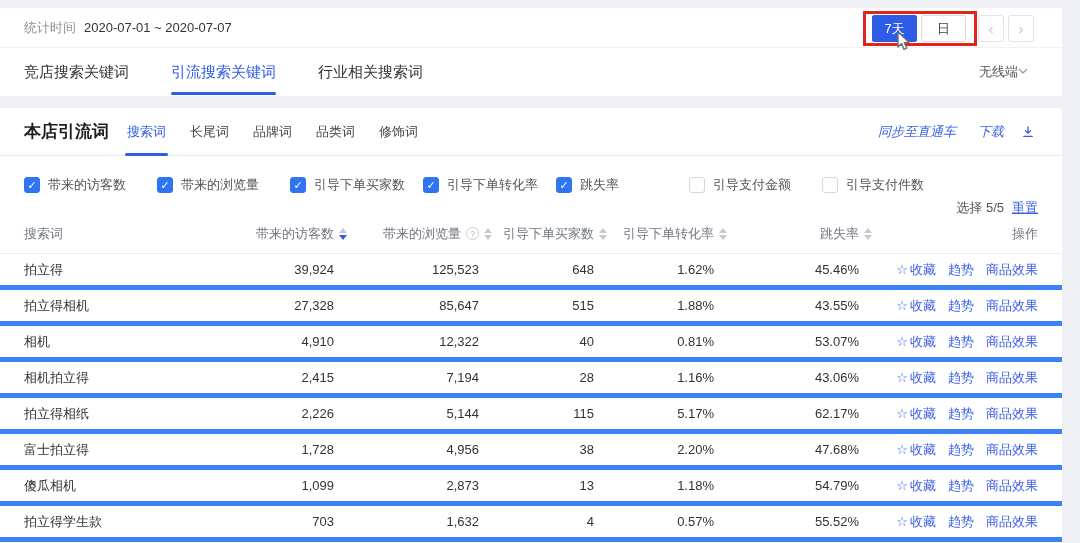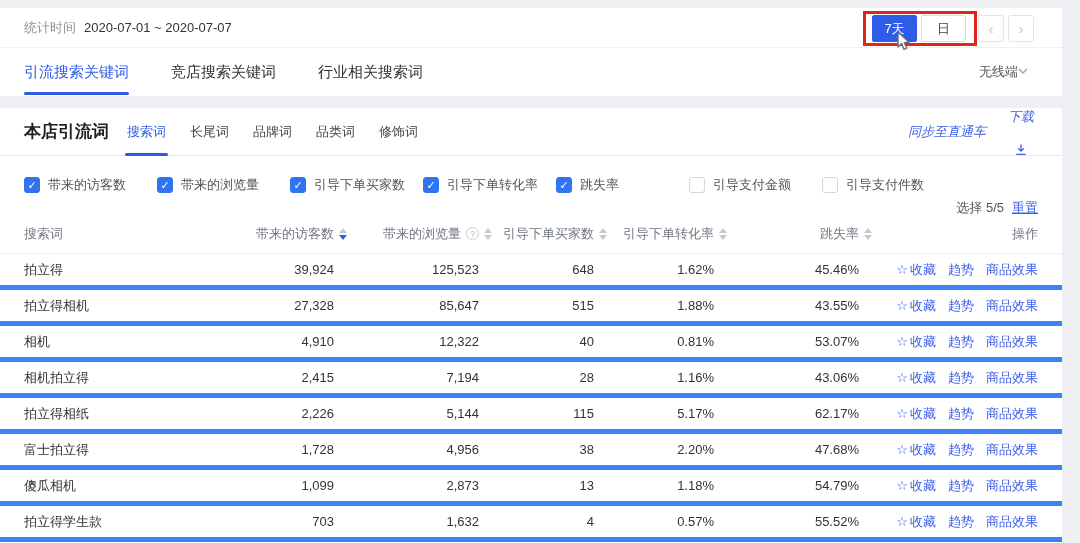--- a/index.html
+++ b/index.html
@@ -82,22 +82,22 @@
         </svg>
       </div>
       <div class="pager">
         <button class="btn btn-pager">‹</button>
         <button class="btn btn-pager">›</button>
       </div>
     </div>
   </div>
   <div class="tab-row">
     <div id="nav-tabs-holder" style="display:flex;">
+        <div class="nav-tab">竞店搜索关键词</div>
         <div class="nav-tab active">引流搜索关键词</div>
-        <div class="nav-tab">竞店搜索关键词</div>
         <div class="nav-tab">行业相关搜索词</div>
       </div>
     <div class="channel">
       <span>无线端</span>
       <svg width="10" height="7" viewBox="0 0 10 7">
           <path d="M1 1l4 4 4-4" fill="none" stroke="#9aa0aa" stroke-width="1.4"></path>
         </svg>
     </div>
   </div>
 </div>
@@ -107,21 +107,21 @@
     <span class="section-title">本店引流词</span>
     <div id="subtabs-holder" style="display:flex;">
         <div class="subtab active">搜索词</div>
         <div class="subtab">长尾词</div>
         <div class="subtab">品牌词</div>
         <div class="subtab">品类词</div>
         <div class="subtab">修饰词</div>
       </div>
     <div class="title-links">
       <a class="link">同步至直通车</a>
-      <a class="link" style="display:inline-flex;align-items:center;gap:18px;flex-direction:column;">
+      <a class="link" style="display:inline-flex;align-items:center;gap:18px;">
         <span>下载</span>
         <svg width="12" height="12" viewBox="0 0 12 12">
             <path d="M6 1v6M3.4 4.6L6 7.2 8.6 4.6M1.8 10.4h8.4" fill="none" stroke="#3a5de8" stroke-width="1.3" stroke-linecap="round"></path>
           </svg>
       </a>
     </div>
   </div>
 
   <div class="filter-row" id="filter-holder">
 

